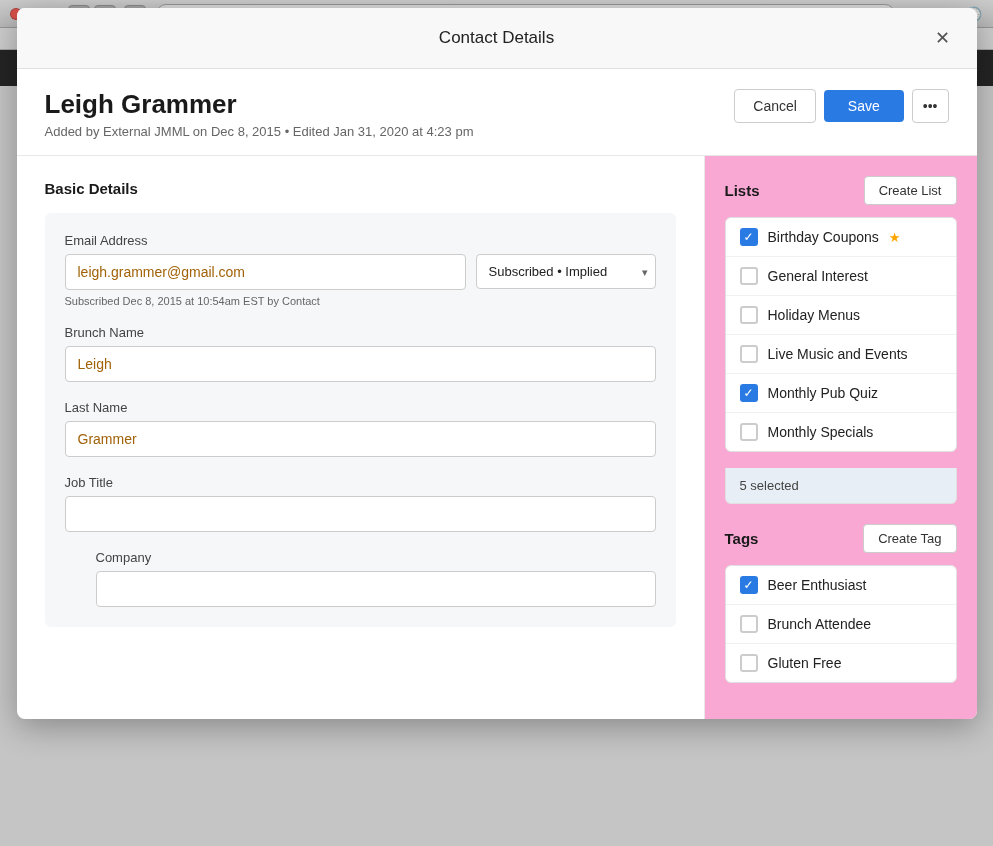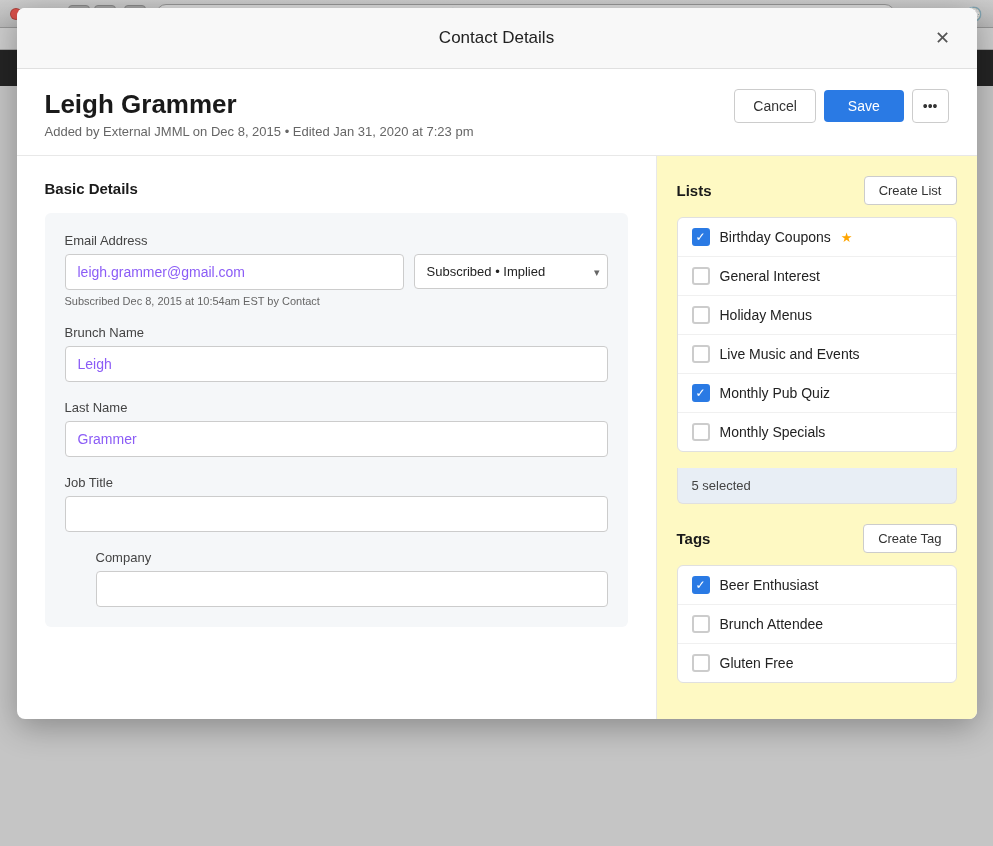--- a/index.html
+++ b/index.html
@@ -184,24 +184,24 @@
       flex: 1;
       overflow: hidden;
     }
     .dialog-left {
       flex: 1;
       padding: 24px 28px;
       overflow-y: auto;
       border-right: 1px solid #e8e8e8;
     }
     .dialog-right {
-      width: 320px;
+      width: 272px;
       padding: 20px;
       overflow-y: auto;
-      background: #fef9c3;
+      background: #f9a8d4;
     }
 
     
     .section-title {
       font-size: 15px;
       font-weight: 700;
       color: #1a1a1a;
       margin-bottom: 16px;
     }
     .form-card {
@@ -225,27 +225,27 @@
       gap: 10px;
       align-items: flex-start;
     }
     .form-input {
       width: 100%;
       padding: 9px 12px;
       border: 1px solid #ccc;
       border-radius: 4px;
       font-size: 14px;
       background: white;
-      color: #8b5cf6;
+      color: #a16207;
       outline: none;
     }
     .form-select-wrapper {
       position: relative;
       flex-shrink: 0;
-      width: 194px;
+      width: 180px;
     }
     .form-select {
       width: 100%;
       padding: 9px 30px 9px 12px;
       border: 1px solid #ccc;
       border-radius: 4px;
       font-size: 13px;
       background: white;
       color: #222;
       appearance: none;
@@ -399,21 +399,21 @@
 
     <div class="dialog-header">
       <div style="width:28px;"></div>
       <span class="dialog-title">Contact Details</span>
       <button class="dialog-close-btn">✕</button>
     </div>
 
     <div class="contact-header">
       <div>
         <div class="contact-name">Leigh Grammer</div>
-        <div class="contact-meta">Added by External JMML on Dec 8, 2015 • Edited Jan 31, 2020 at 7:23 pm</div>
+        <div class="contact-meta">Added by External JMML on Dec 8, 2015 • Edited Jan 31, 2020 at 4:23 pm</div>
       </div>
       <div class="contact-actions">
         <button class="btn-cancel">Cancel</button>
         <button class="btn-save">Save</button>
         <button class="btn-more">•••</button>
       </div>
     </div>
 
     <div class="dialog-body">
 

